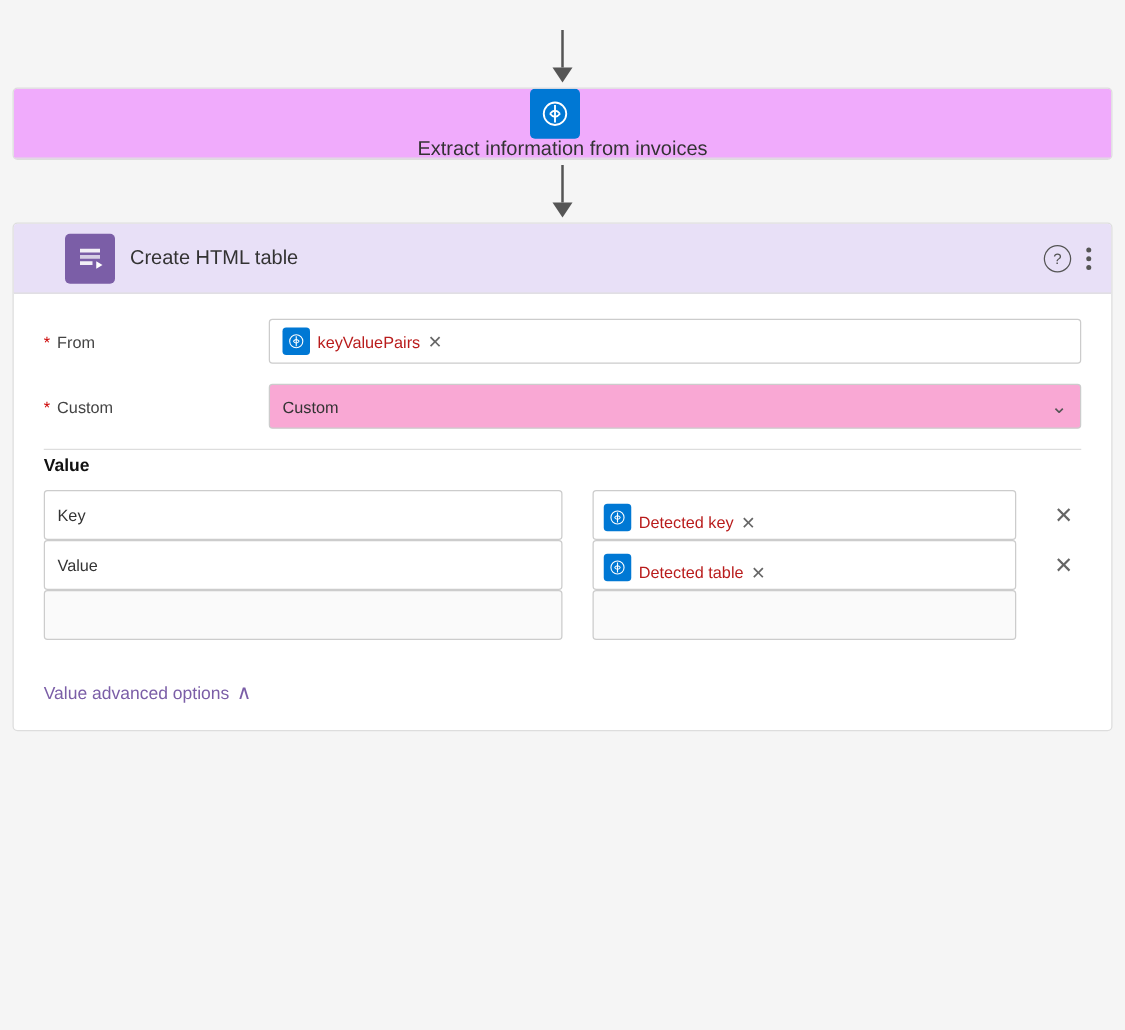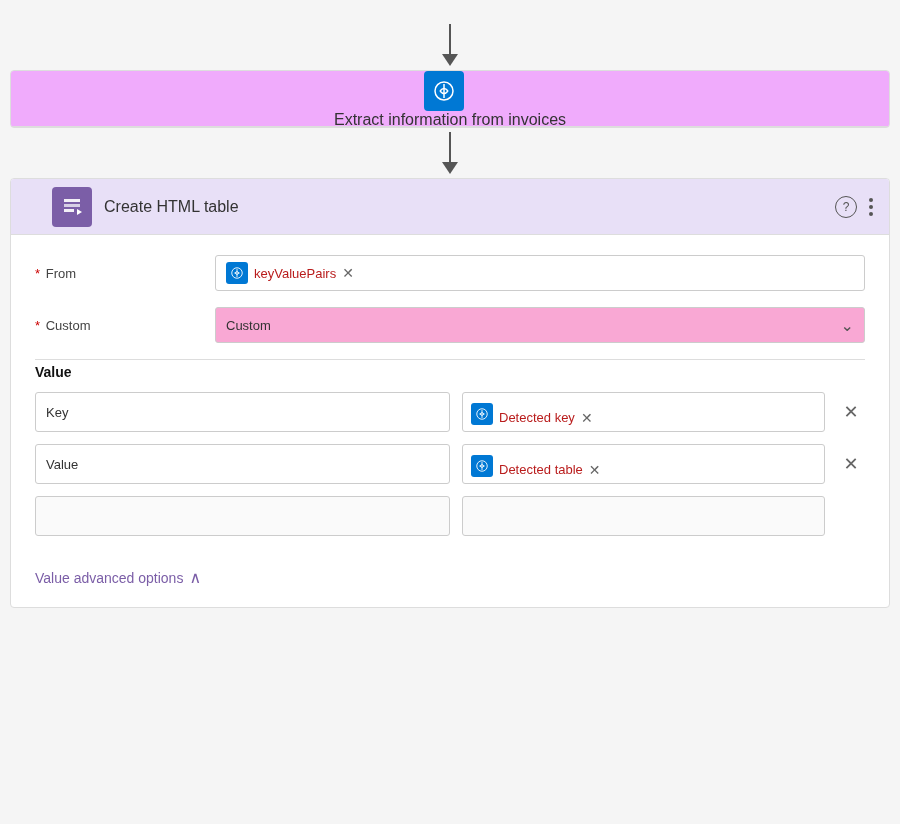--- a/index.html
+++ b/index.html
@@ -181,22 +181,21 @@
       color: #111;
     }
     .col-header-value {
       font-size: 14px;
       font-weight: 600;
       color: #111;
     }
     .column-row {
       display: flex;
       align-items: center;
-      margin-bottom: 12px;
-      gap: 4px;
+      gap: 16px;
     }
     .col-key-cell {
       width: 415px;
       border: 1px solid #ccc;
       border-radius: 3px;
       padding: 8px 10px;
       font-size: 13px;
       color: #333;
       min-height: 40px;
       display: flex;

